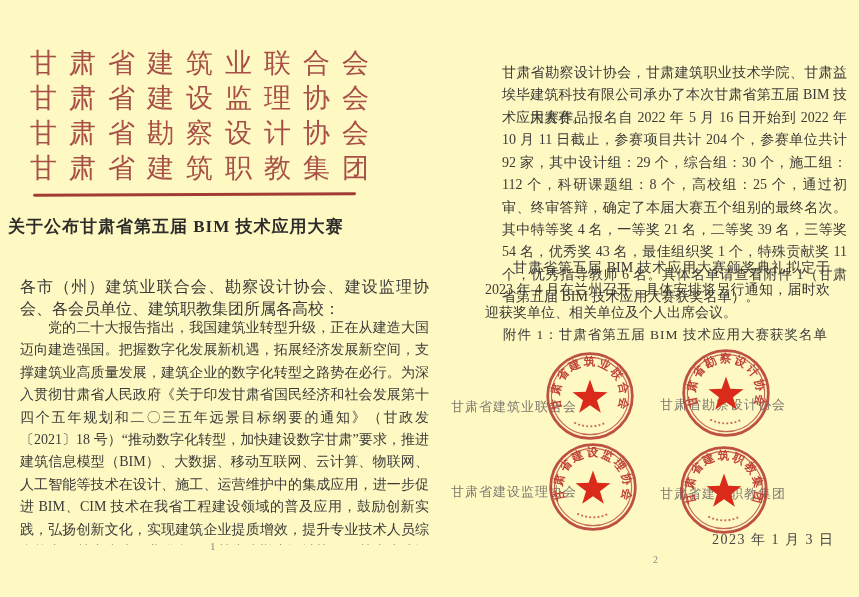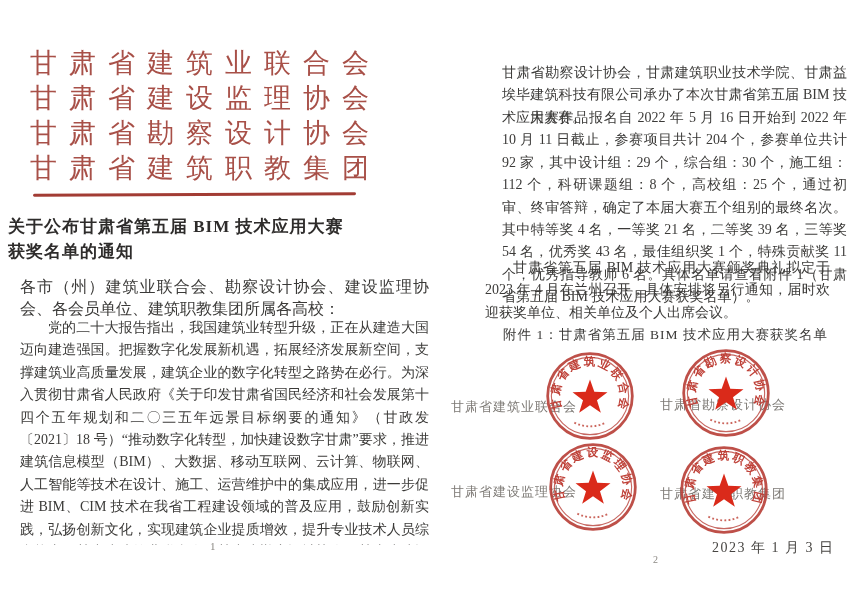--- a/index.html
+++ b/index.html
@@ -1,18 +1,18 @@
 <!DOCTYPE html>
 <html><head>
 <meta charset="utf-8">
 <style>
   html,body{margin:0;padding:0;background:#e8e8e6;}
   #canvas{
     position:relative;width:859px;height:597px;margin:0 auto;
-    background:#ffffff;overflow:hidden;
+    background:#fef9c3;overflow:hidden;
     font-family:"Liberation Serif","DejaVu Serif",serif;
     color:#3b3a38;
   }
   
   .org-block{position:absolute;left:30px;top:46px;}
   .org-line{
     font-size:27px;line-height:35px;letter-spacing:12px;
     color:#a85048;white-space:nowrap;font-weight:500;
   }
   .red-rule{
@@ -39,21 +39,21 @@
   
   .p1cont{position:absolute;left:502px;top:62px;width:345px;}
   .p2{position:absolute;left:502px;top:107px;width:345px;text-indent:2em;}
   .p3{position:absolute;left:485px;top:257px;width:345px;text-indent:2em;}
   .attachment{
     position:absolute;left:503px;top:326px;width:345px;
     font-size:13.5px;letter-spacing:1px;white-space:nowrap;font-family:Liberation Serif, serif;
   }
   .date-line{
     position:absolute;left:712px;top:531px;
-    font-size:14px;letter-spacing:1.5px;white-space:nowrap;color:#474542;margin-top:8px;
+    font-size:14px;letter-spacing:1.5px;white-space:nowrap;color:#474542;
   }
   
   .seal{position:absolute;width:92px;height:92px;z-index:3;}
   .seal svg{width:100%;height:100%;display:block;}
   .seal-tl{left:544px;top:350px;}
   .seal-tr{left:680px;top:347px;}
   .seal-bl{left:547px;top:441px;}
   .seal-br{left:678px;top:444px;}
   .seal-overlay{
     position:absolute;z-index:1;font-size:13px;letter-spacing:1px;
@@ -73,21 +73,20 @@
     <div class="org-line">甘肃省建筑业联合会</div>
     <div class="org-line">甘肃省建设监理协会</div>
     <div class="org-line">甘肃省勘察设计协会</div>
     <div class="org-line">甘肃省建筑职教集团</div>
   </div>
 
   <div class="red-rule"></div>
 
   <div class="doc-title">
     <div>关于公布甘肃省第五届 BIM 技术应用大赛</div>
-    <div>获奖名单的通知</div>
   </div>
 
   <div class="salutation">各市（州）建筑业联合会、勘察设计协会、建设监理协会、各会员单位、建筑职教集团所属各高校：</div>
 
   <div class="para p1">党的二十大报告指出，我国建筑业转型升级，正在从建造大国迈向建造强国。把握数字化发展新机遇，拓展经济发展新空间，支撑建筑业高质量发展，建筑企业的数字化转型之路势在必行。为深入贯彻甘肃省人民政府《关于印发甘肃省国民经济和社会发展第十四个五年规划和二〇三五年远景目标纲要的通知》（甘政发〔2021〕18 号）“推动数字化转型，加快建设数字甘肃”要求，推进建筑信息模型（BIM）、大数据、移动互联网、云计算、物联网、人工智能等技术在设计、施工、运营维护中的集成应用，进一步促进 BIM、CIM 技术在我省工程建设领域的普及应用，鼓励创新实践，弘扬创新文化，实现建筑企业提质增效，提升专业技术人员综合能力，甘肃省建筑业联合会、甘肃省勘察设计协会、甘肃省建设监理协会、甘肃</div>
 
   <div class="pagenum pn1">1</div>
 
   <div class="para p1cont">甘肃省勘察设计协会，甘肃建筑职业技术学院、甘肃益埃毕建筑科技有限公司承办了本次甘肃省第五届 BIM 技术应用大赛。</div>
   <div class="para p2">大赛作品报名自 2022 年 5 月 16 日开始到 2022 年 10 月 11 日截止，参赛项目共计 204 个，参赛单位共计 92 家，其中设计组：29 个，综合组：30 个，施工组：112 个，科研课题组：8 个，高校组：25 个，通过初审、终审答辩，确定了本届大赛五个组别的最终名次。其中特等奖 4 名，一等奖 21 名，二等奖 39 名，三等奖 54 名，优秀奖 43 名，最佳组织奖 1 个，特殊贡献奖 11 个，优秀指导教师 6 名。具体名单请查看附件 1（甘肃省第五届 BIM 技术应用大赛获奖名单）。</div>

